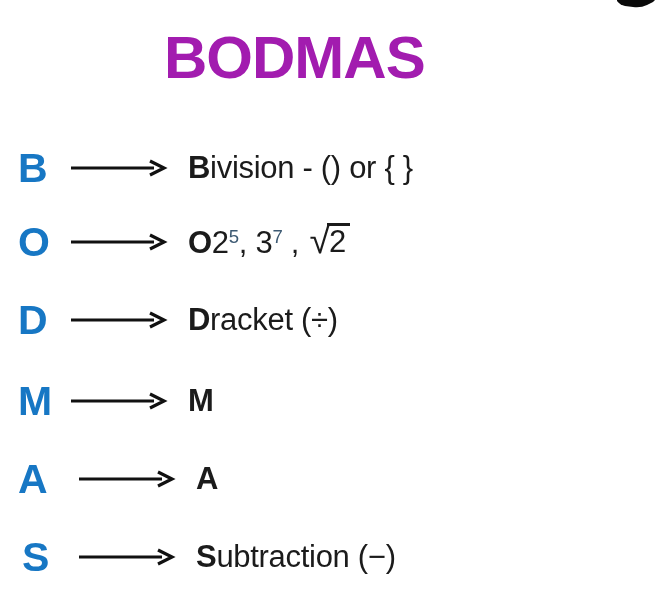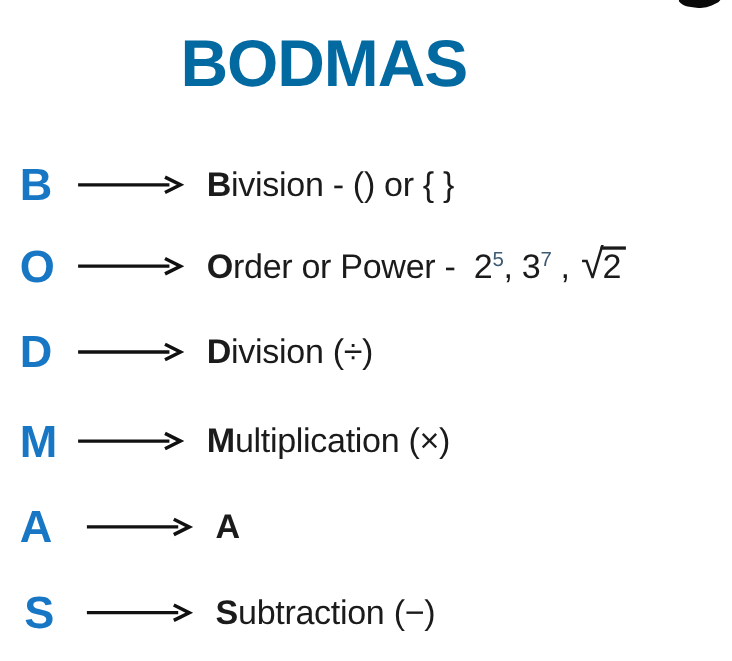--- a/index.html
+++ b/index.html
@@ -25,21 +25,21 @@
   }
 
   
   .title {
     position: absolute;
     left: 164px;
     top: 26px;
     font-size: 60px;
     font-weight: 700;
     letter-spacing: -1px;
-    color: #0369a1;
+    color: #a21caf;
     line-height: 1.05;
     white-space: pre;
   }
 
   
   .row {
     position: absolute;
     left: 18px;
     height: 44px;
     display: flex;
@@ -123,39 +123,39 @@
     </svg>
     <span class="label"><b>B</b><span>ivision - () or { }</span></span>
   </div>
 
   <div class="row row-o">
     <span class="letter">O</span>
     <svg class="arrow" viewBox="0 0 98 20" aria-hidden="true">
       <line x1="1" y1="10" x2="84" y2="10" stroke="#111111" stroke-width="3"></line>
       <polyline points="80,3 94,10 80,17" fill="none" stroke="#111111" stroke-width="3.2"></polyline>
     </svg>
-    <span class="label"><b>O</b><span>rder or Power -  </span><span class="math"><span>2</span><sup>5</sup><span>, </span><span>3</span><sup>7</sup><span> , </span><span class="radical"><span class="rad-sign">√</span><span class="rad-body">2</span></span></span></span>
+    <span class="label"><b>O</b><span class="math"><span>2</span><sup>5</sup><span>, </span><span>3</span><sup>7</sup><span> , </span><span class="radical"><span class="rad-sign">√</span><span class="rad-body">2</span></span></span></span>
   </div>
 
   <div class="row row-d">
     <span class="letter">D</span>
     <svg class="arrow" viewBox="0 0 98 20" aria-hidden="true">
       <line x1="1" y1="10" x2="84" y2="10" stroke="#111111" stroke-width="3"></line>
       <polyline points="80,3 94,10 80,17" fill="none" stroke="#111111" stroke-width="3.2"></polyline>
     </svg>
-    <span class="label"><b>D</b><span>ivision (÷)</span></span>
+    <span class="label"><b>D</b><span>racket (÷)</span></span>
   </div>
 
   <div class="row row-m">
     <span class="letter">M</span>
     <svg class="arrow" viewBox="0 0 98 20" aria-hidden="true">
       <line x1="1" y1="10" x2="84" y2="10" stroke="#111111" stroke-width="3"></line>
       <polyline points="80,3 94,10 80,17" fill="none" stroke="#111111" stroke-width="3.2"></polyline>
     </svg>
-    <span class="label"><b>M</b><span>ultiplication (×)</span></span>
+    <span class="label"><b>M</b></span>
   </div>
 
   <div class="row row-a">
     <span class="letter">A</span>
     <svg class="arrow" viewBox="0 0 98 20" aria-hidden="true">
       <line x1="1" y1="10" x2="84" y2="10" stroke="#111111" stroke-width="3"></line>
       <polyline points="80,3 94,10 80,17" fill="none" stroke="#111111" stroke-width="3.2"></polyline>
     </svg>
     <span class="label"><b>A</b></span>
   </div>

